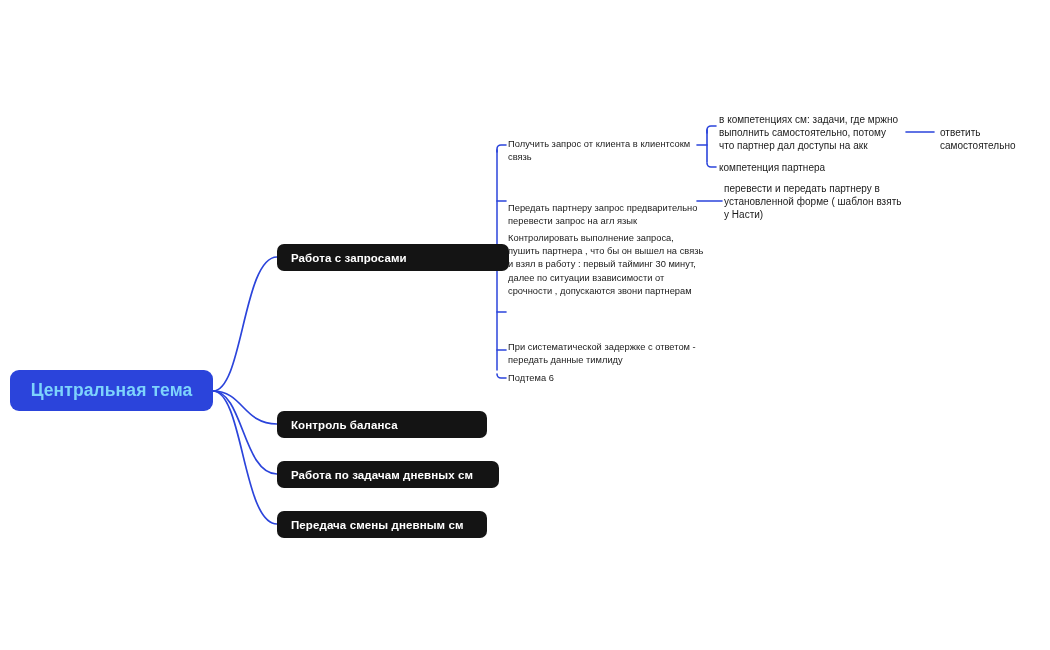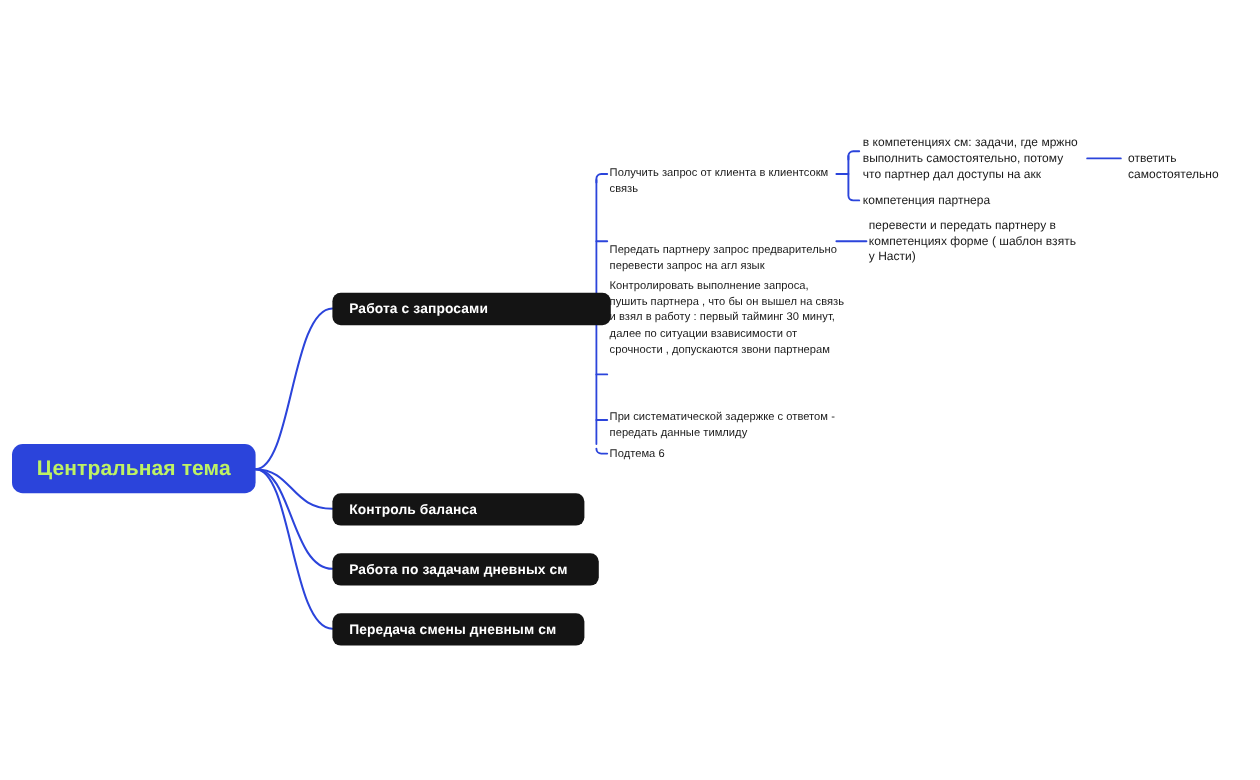--- a/index.html
+++ b/index.html
@@ -38,21 +38,21 @@
     width: 203px;
     height: 41px;
     background: #2b44db;
     border-radius: 9px;
     display: flex;
     align-items: center;
     justify-content: center;
     box-sizing: border-box;
   }
   .central-node .label {
-    color: #bef264;
+    color: #7dd3fc;
     font-size: 17.5px;
     font-weight: bold;
     letter-spacing: 0.1px;
     white-space: nowrap;
   }
 
   
   .topic-node {
     position: absolute;
     height: 27px;
@@ -159,17 +159,17 @@
 
 
   <div class="leaf" style="left:508px; top:341px; width:195px;">При систематической задержке с ответом  - передать данные тимлиду</div>
 
   <div class="leaf" style="left:508px; top:372px; width:120px;">Подтема 6</div>
 
   <div class="leaf small" style="left:719px; top:113px; width:180px;">в компетенциях см: задачи, где мржно выполнить самостоятельно, потому что партнер дал доступы на акк</div>
 
   <div class="leaf small" style="left:719px; top:161px; width:180px;">компетенция партнера</div>
 
-  <div class="leaf small" style="left:724px; top:182px; width:178px;">перевести и передать партнеру в компетенциях форме ( шаблон взять у Насти)</div>
+  <div class="leaf small" style="left:724px; top:182px; width:178px;">перевести и передать партнеру в установленной форме ( шаблон взять у Насти)</div>
 
   <div class="leaf small" style="left:940px; top:126px; width:110px;">ответить самостоятельно</div>
 
 </div>
 
 </body></html>

